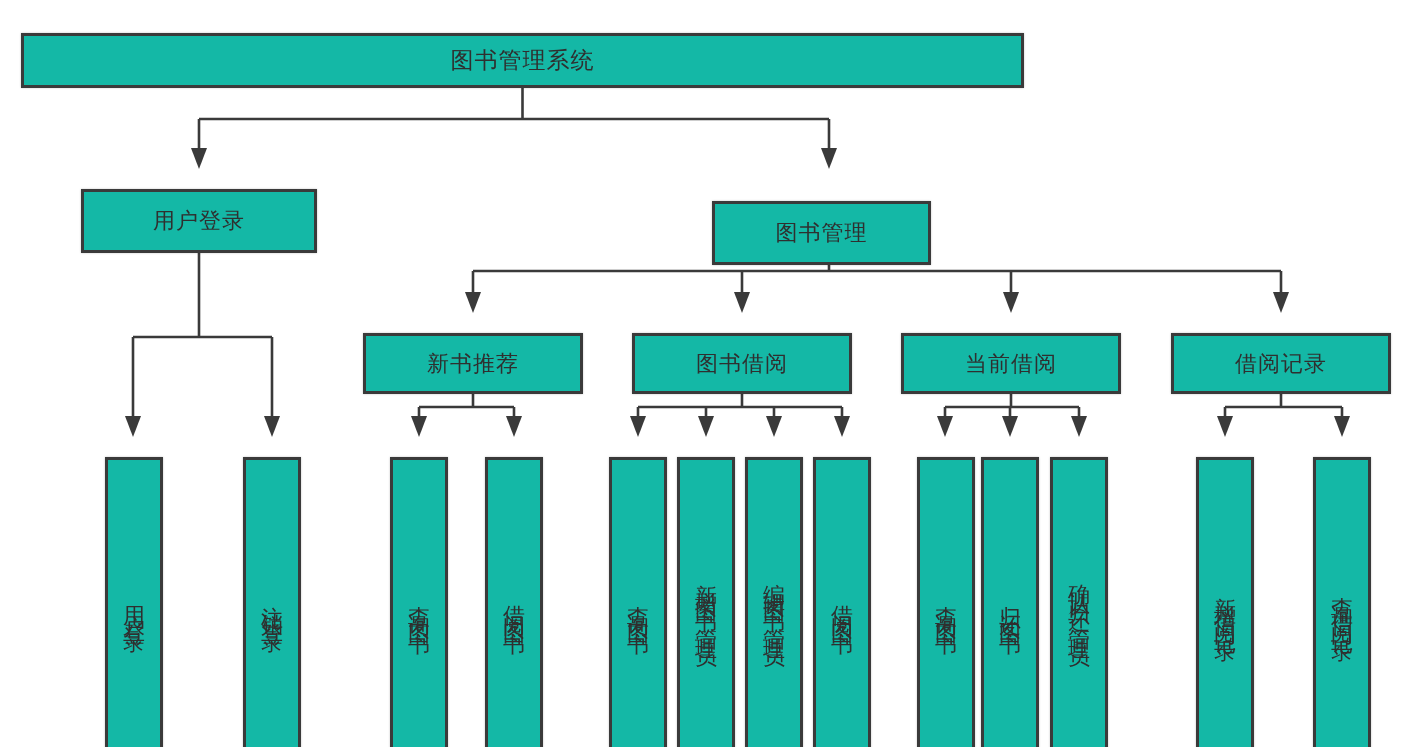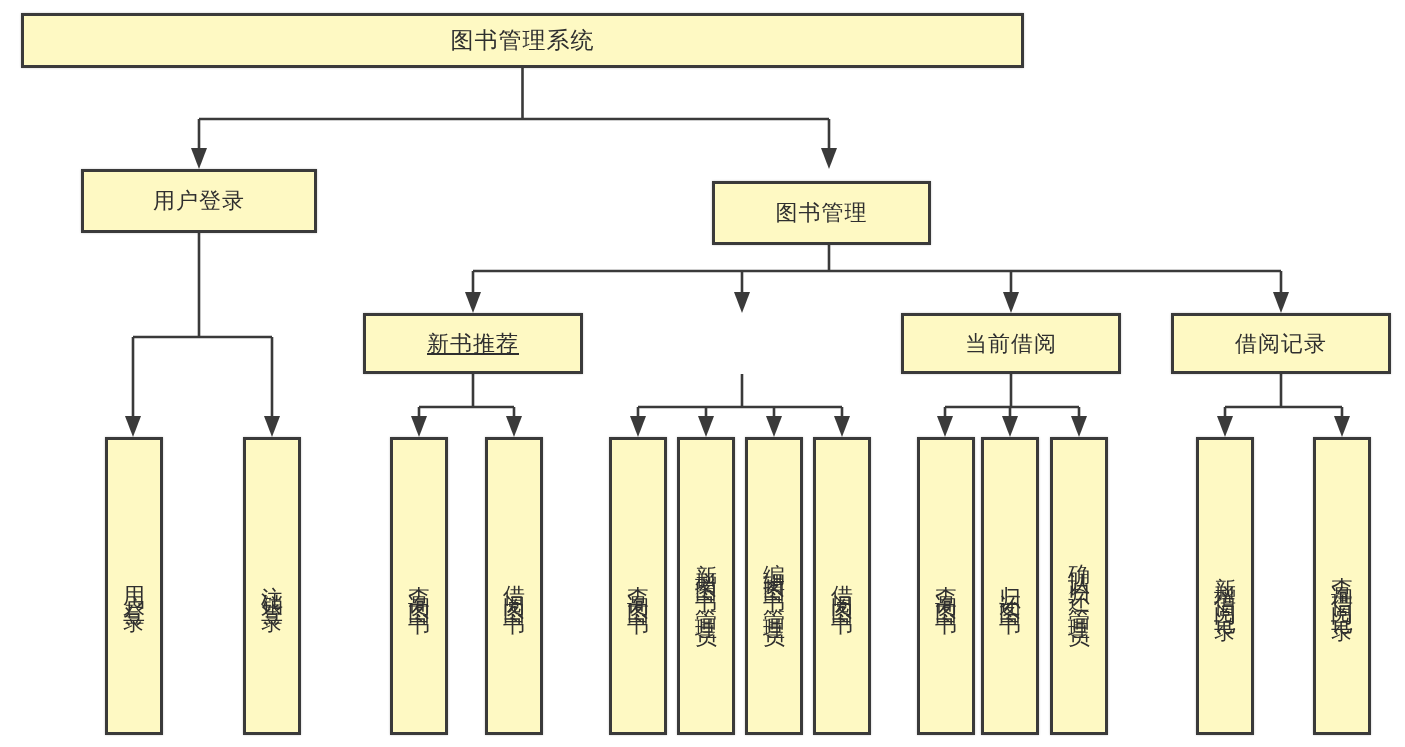--- a/index.html
+++ b/index.html
@@ -14,26 +14,27 @@
   #connectors {
     position: absolute;
     left: 0; top: 0;
     width: 1405px; height: 747px;
     pointer-events: none;
   }
   .box {
     position: absolute;
     box-sizing: border-box;
     border: 3px solid #3a3a3a;
-    background: #fef9c3;
+    background: #14b8a6;
     display: flex;
     align-items: center;
     justify-content: center;
     color: #2f2f2f;
     box-shadow: 0 0 2px rgba(0,0,0,0.22);
+    margin-top: 20px;
   }
   .hlabel {
     font-size: 22px;
     letter-spacing: 1px;
     white-space: nowrap;
   }
   .root .hlabel { font-size: 23px; }
   .leaf .vlabel {
     writing-mode: vertical-rl;
     text-orientation: mixed;
@@ -121,22 +122,25 @@
     <span class="hlabel">图书管理系统</span>
   </div>
 
   <div class="box" style="left:81px; top:169px; width:236px; height:64px;">
     <span class="hlabel">用户登录</span>
   </div>
   <div class="box" style="left:712px; top:181px; width:219px; height:64px;">
     <span class="hlabel">图书管理</span>
   </div>
 
-  <div class="box" style="left:363px; top:313px; width:220px; height:61px;text-decoration:underline;">
+  <div class="box" style="left:363px; top:313px; width:220px; height:61px;">
     <span class="hlabel">新书推荐</span>
+  </div>
+  <div class="box" style="left:632px; top:313px; width:220px; height:61px;">
+    <span class="hlabel">图书借阅</span>
   </div>
   <div class="box" style="left:901px; top:313px; width:220px; height:61px;justify-content:center;">
     <span class="hlabel">当前借阅</span>
   </div>
   <div class="box" style="left:1171px; top:313px; width:220px; height:61px;">
     <span class="hlabel">借阅记录</span>
   </div>
 
   <div class="box leaf" style="left:105px; top:437px; width:58px; height:298px;">
     <span class="vlabel">用户登录</span>

